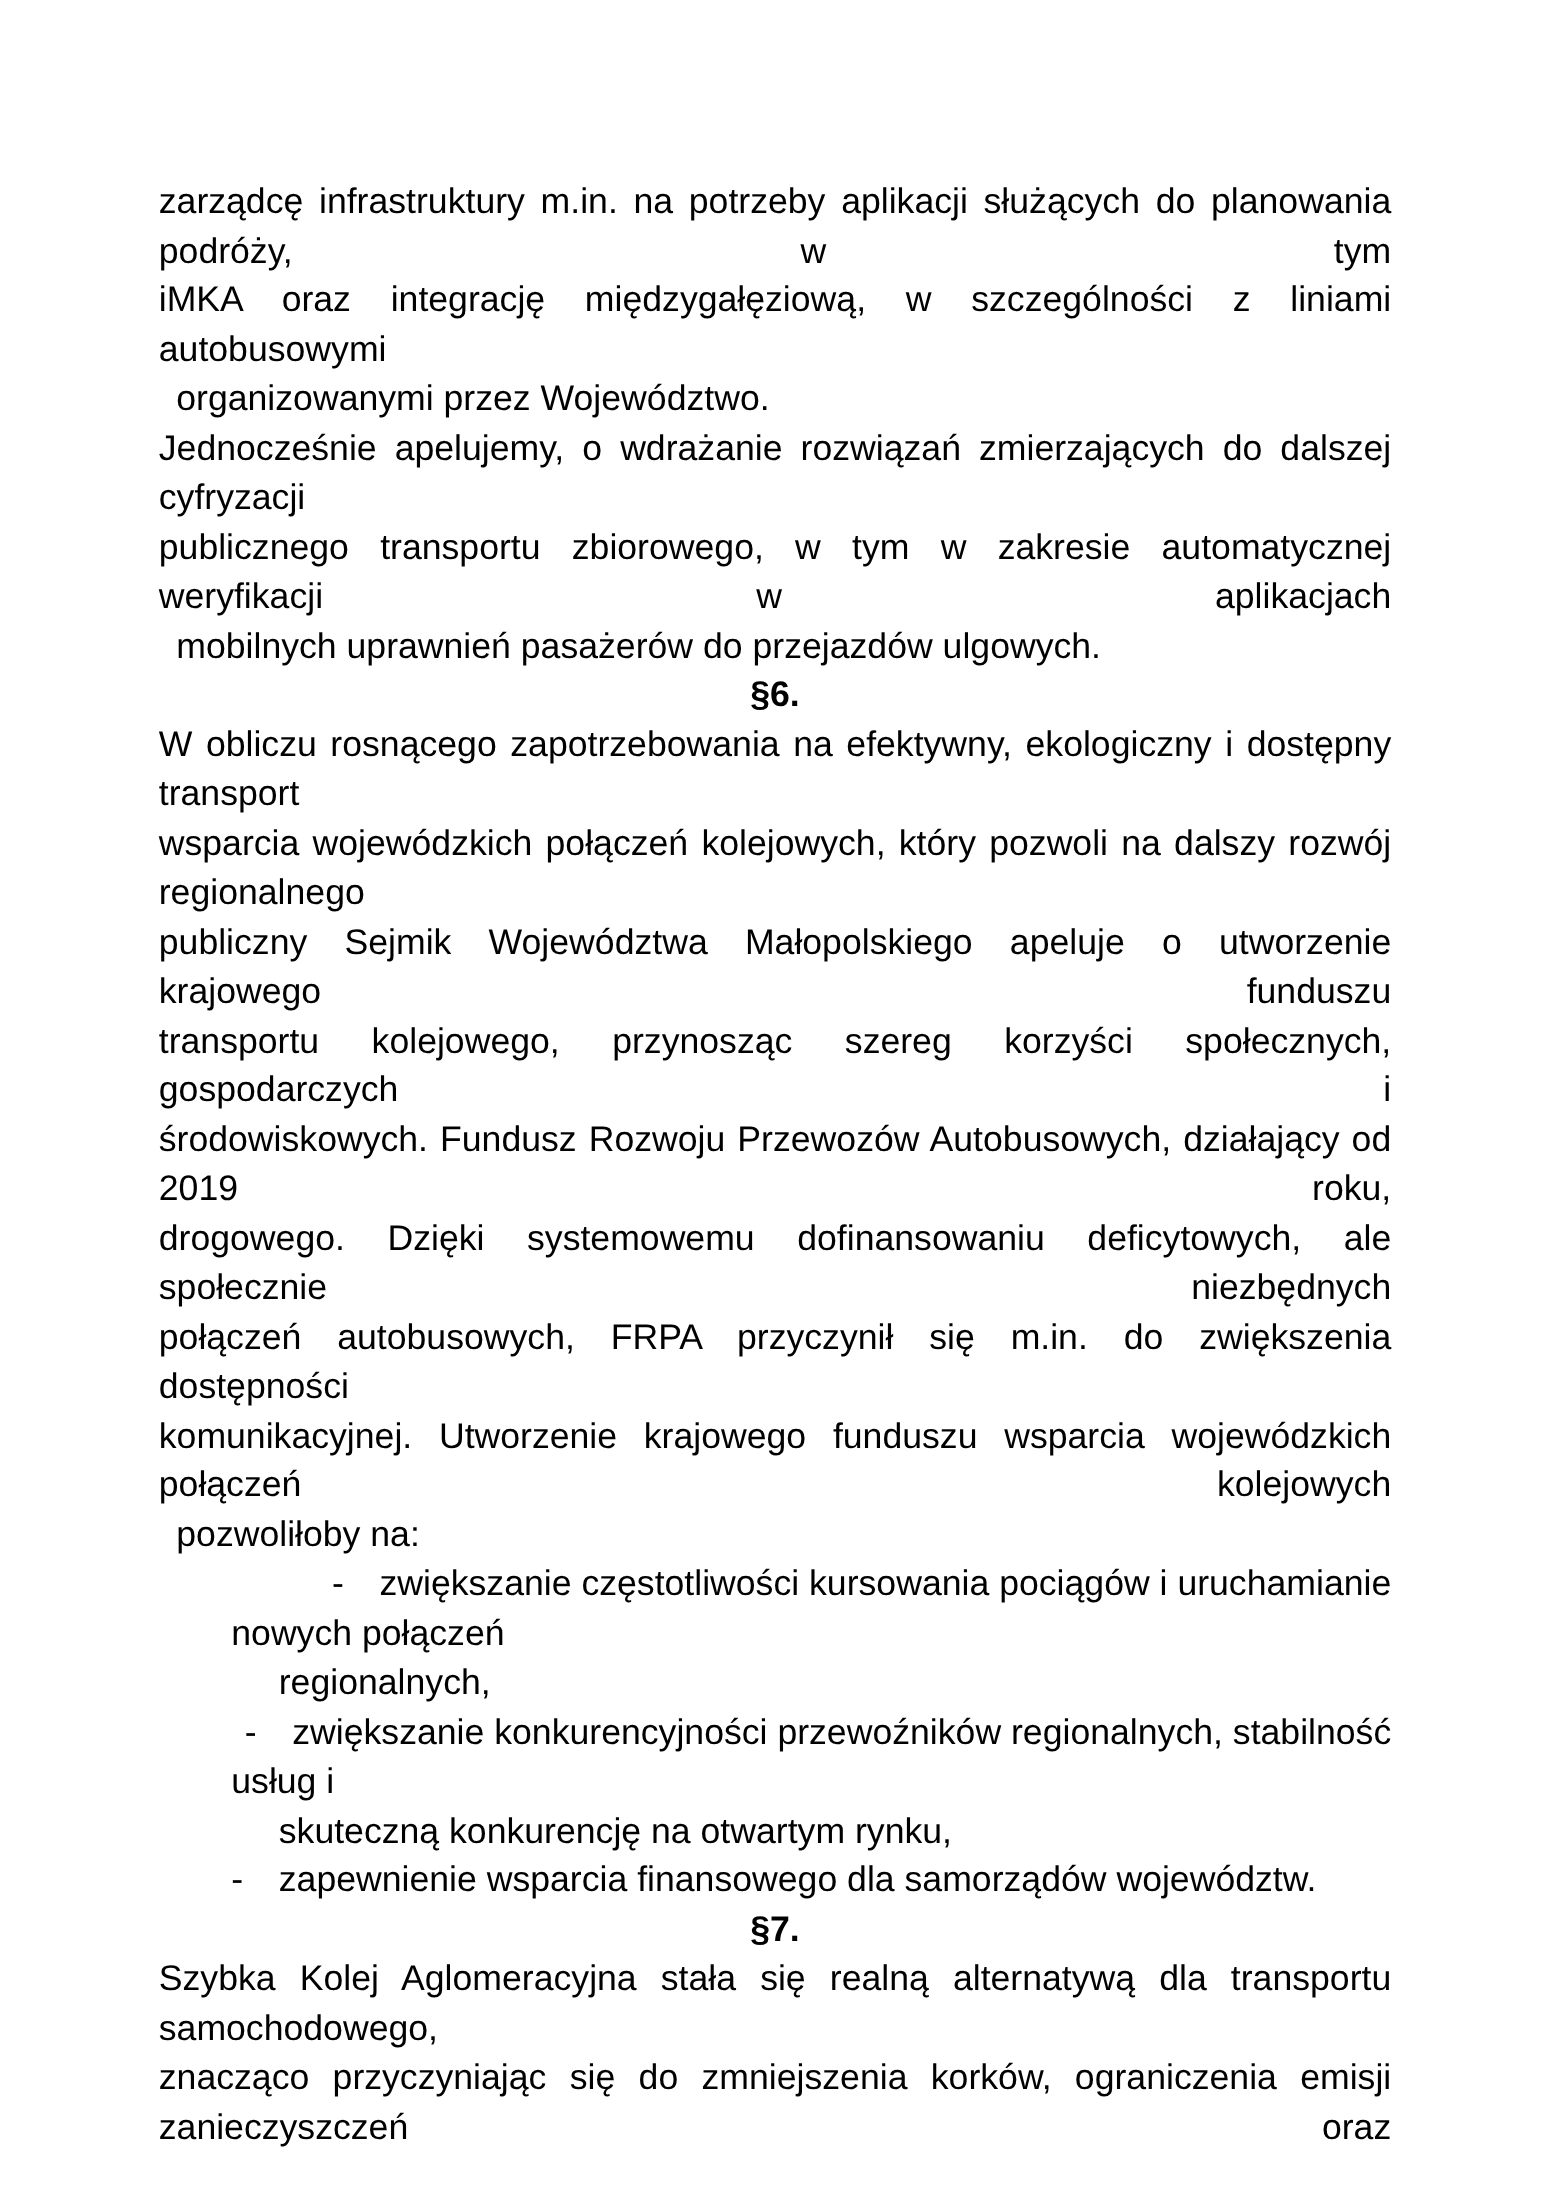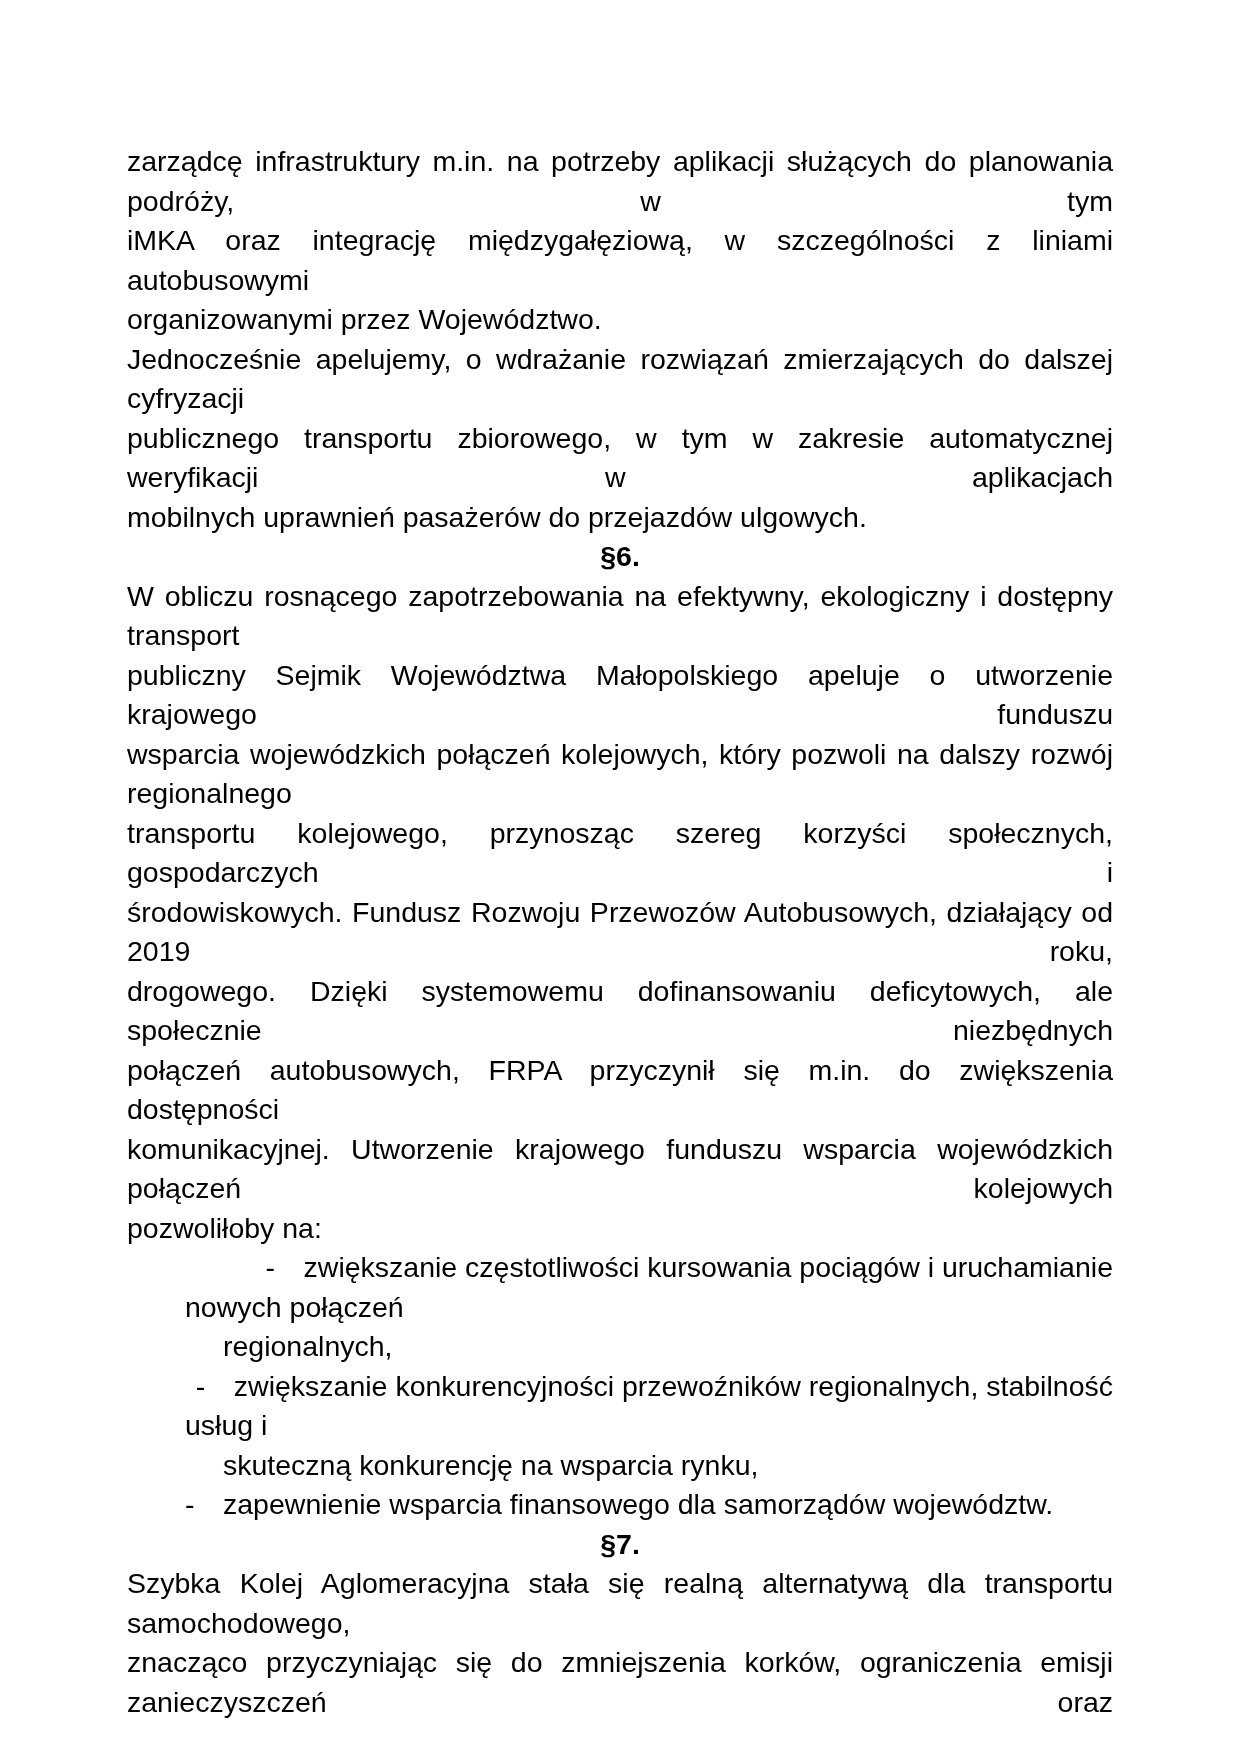--- a/index.html
+++ b/index.html
@@ -26,20 +26,21 @@
   .line {
     line-height: 39.5px;
     text-align: justify;
     text-align-last: justify;
     -moz-text-align-last: justify;
     white-space: normal;
     overflow: visible;
   }
   .line.lastline {
     text-align-last: left;
+    margin-left: 14px;
     -moz-text-align-last: left;
   }
   .line.heading {
     font-weight: bold;
     text-align: center;
     text-align-last: center;
     -moz-text-align-last: center;
   }
   .line.bullet-first {
     padding-left: 58px;
@@ -69,37 +70,37 @@
         <div class="line lastline">organizowanymi przez Województwo.</div>
       </div>
       <div class="paragraph">
         <div class="line">Jednocześnie apelujemy, o wdrażanie rozwiązań zmierzających do dalszej cyfryzacji</div>
         <div class="line">publicznego transportu zbiorowego, w tym w zakresie automatycznej weryfikacji w aplikacjach</div>
         <div class="line lastline">mobilnych uprawnień pasażerów do przejazdów ulgowych.</div>
       </div>
       <div class="line heading">§6.</div>
       <div class="paragraph">
         <div class="line">W obliczu rosnącego zapotrzebowania na efektywny, ekologiczny i dostępny transport</div>
+        <div class="line">wsparcia wojewódzkich połączeń kolejowych, który pozwoli na dalszy rozwój regionalnego</div>
         <div class="line">publiczny Sejmik Województwa Małopolskiego apeluje o utworzenie krajowego funduszu</div>
-        <div class="line">wsparcia wojewódzkich połączeń kolejowych, który pozwoli na dalszy rozwój regionalnego</div>
         <div class="line">transportu kolejowego, przynosząc szereg korzyści społecznych, gospodarczych i</div>
         <div class="line">środowiskowych. Fundusz Rozwoju Przewozów Autobusowych, działający od 2019 roku,</div>
         <div class="line">drogowego. Dzięki systemowemu dofinansowaniu deficytowych, ale społecznie niezbędnych</div>
         <div class="line">połączeń autobusowych, FRPA przyczynił się m.in. do zwiększenia dostępności</div>
         <div class="line">komunikacyjnej. Utworzenie krajowego funduszu wsparcia wojewódzkich połączeń kolejowych</div>
         <div class="line lastline">pozwoliłoby na:</div>
       </div>
       <div class="bullet-list">
         <div class="list-item">
           <div class="line bullet-first"><span class="bullet-marker">-</span><span>zwiększanie częstotliwości kursowania pociągów i uruchamianie nowych połączeń</span></div>
           <div class="line bullet-cont">regionalnych,</div>
         </div>
         <div class="list-item">
           <div class="line bullet-first"><span class="bullet-marker">-</span><span>zwiększanie konkurencyjności przewoźników regionalnych, stabilność usług i</span></div>
-          <div class="line bullet-cont">skuteczną konkurencję na wsparcia rynku,</div>
+          <div class="line bullet-cont">skuteczną konkurencję na otwartym rynku,</div>
         </div>
         <div class="list-item">
           <div class="line bullet-first"><span class="bullet-marker">-</span><span>zapewnienie wsparcia finansowego dla samorządów województw.</span></div>
         </div>
       </div>
       <div class="line heading">§7.</div>
       <div class="paragraph">
         <div class="line">Szybka Kolej Aglomeracyjna stała się realną alternatywą dla transportu samochodowego,</div>
         <div class="line">znacząco przyczyniając się do zmniejszenia korków, ograniczenia emisji zanieczyszczeń oraz</div>
       </div>

